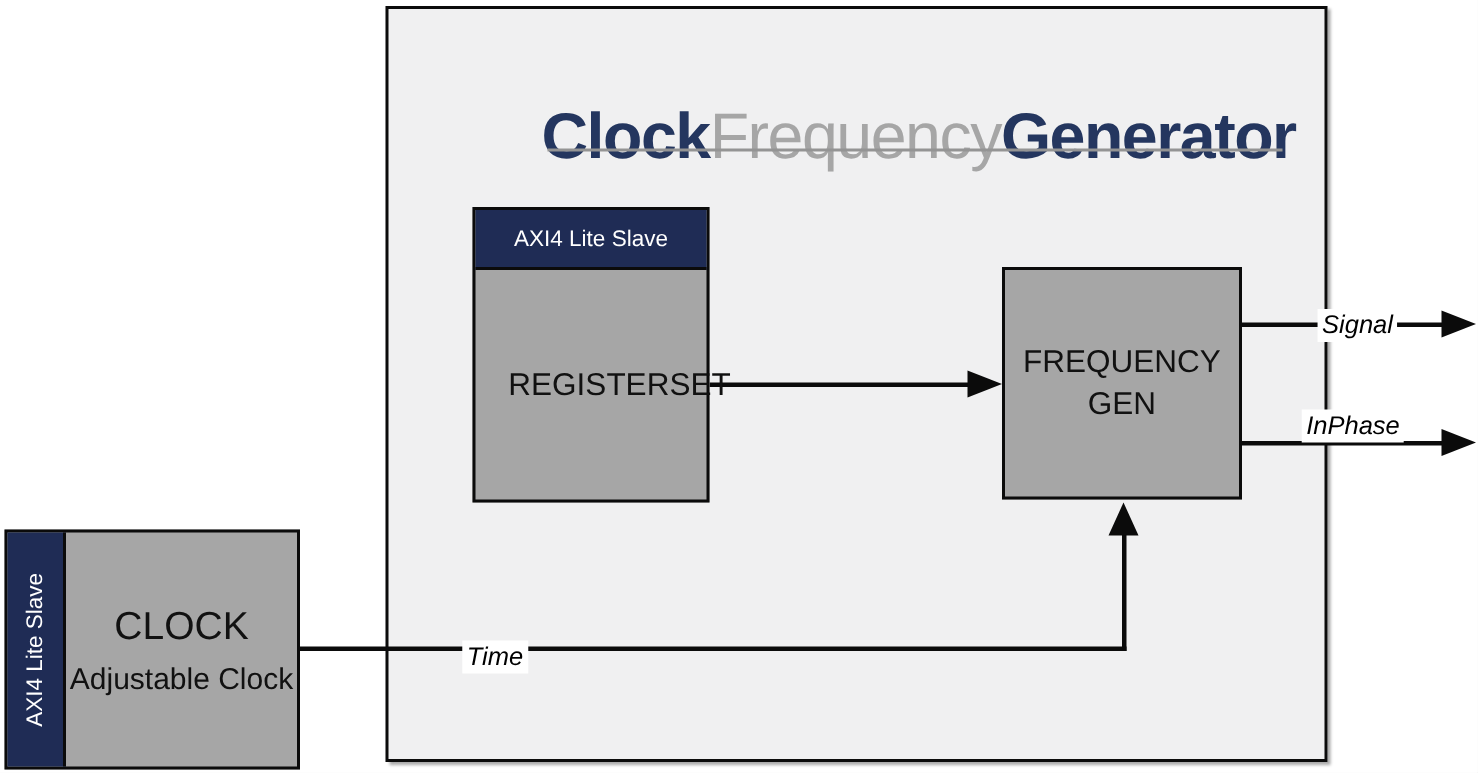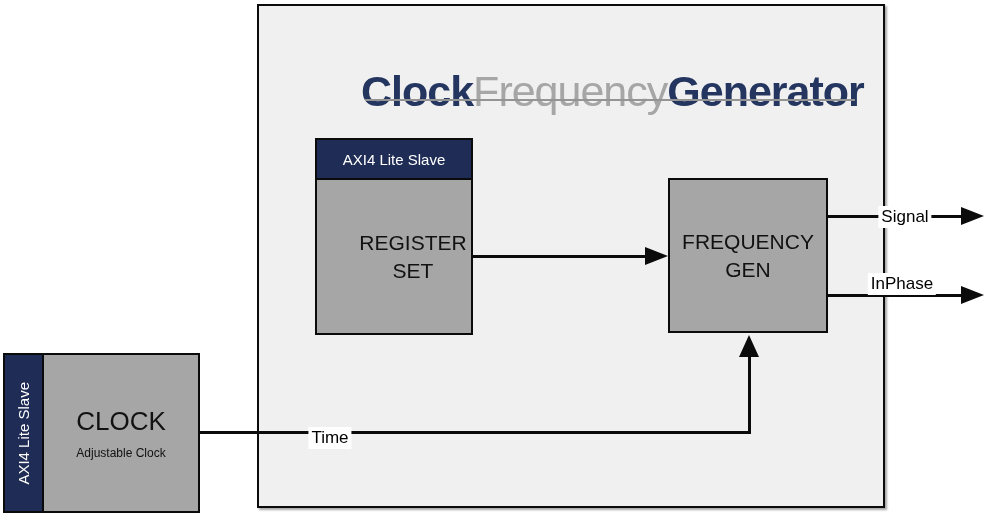--- a/index.html
+++ b/index.html
@@ -18,46 +18,46 @@
   .title-underline{position:absolute;left:365px;top:99px;width:490px;height:2px;background:#949494;}
 
   
   .block{position:absolute;box-sizing:border-box;border:2px solid #0b0b0b;background:#a6a6a6;}
   .blk-text{color:#111;text-align:center;line-height:1.3;}
 
   
   .register-block{left:315px;top:138px;width:158px;height:197px;display:flex;flex-direction:column;}
   .register-header{height:38px;flex:0 0 38px;background:#1f2c55;border-bottom:2px solid #0b0b0b;
     color:#fff;font-size:15px;display:flex;align-items:center;justify-content:center;}
-  .register-body{flex:1;display:flex;flex-direction:column;align-items:center;justify-content:center;font-size:21px;margin-left:38px;}
+  .register-body{flex:1;display:flex;flex-direction:row;align-items:center;justify-content:center;font-size:21px;margin-left:38px;}
 
   
   .freq-block{left:668px;top:178px;width:160px;height:155px;display:flex;flex-direction:column;
     align-items:center;justify-content:center;font-size:21px;}
 
   
   .clock-block{left:3px;top:353px;width:197px;height:160px;display:flex;flex-direction:row;}
   .clock-sidebar{flex:0 0 37px;background:#1f2c55;border-right:2px solid #0b0b0b;
     display:flex;align-items:center;justify-content:center;}
   .clock-sidebar span{writing-mode:vertical-rl;transform:rotate(180deg);
     color:#fff;font-size:15px;white-space:nowrap;}
   .clock-body{flex:1;display:flex;flex-direction:column;align-items:center;justify-content:center;gap:9px;}
   .clock-title{font-size:26px;color:#111;}
-  .clock-subtitle{font-size:12px;color:#111;}
+  .clock-subtitle{font-size:20px;color:#111;}
 
   
   .line{position:absolute;background:#0b0b0b;}
   .arrow-right{position:absolute;width:0;height:0;
     border-left:23px solid #0b0b0b;border-top:9px solid transparent;border-bottom:9px solid transparent;}
   .arrow-up{position:absolute;width:0;height:0;
     border-bottom:22px solid #0b0b0b;border-left:10px solid transparent;border-right:10px solid transparent;}
 
   
   .wire-label{position:absolute;transform:translate(-50%,-50%);background:#ffffff;
-    padding:1px 3px;font-size:17px;color:#000;white-space:nowrap;}
+    padding:1px 3px;font-size:17px;color:#000;white-space:nowrap;font-style:italic;}
 </style>
 </head>
 <body>
 
 <div class="canvas">
 
   <div class="outer-box"></div>
 
   <div class="title">
     <span class="t-navy">Clock</span><span class="t-gray">Frequency</span><span class="t-navy">Generator</span>

